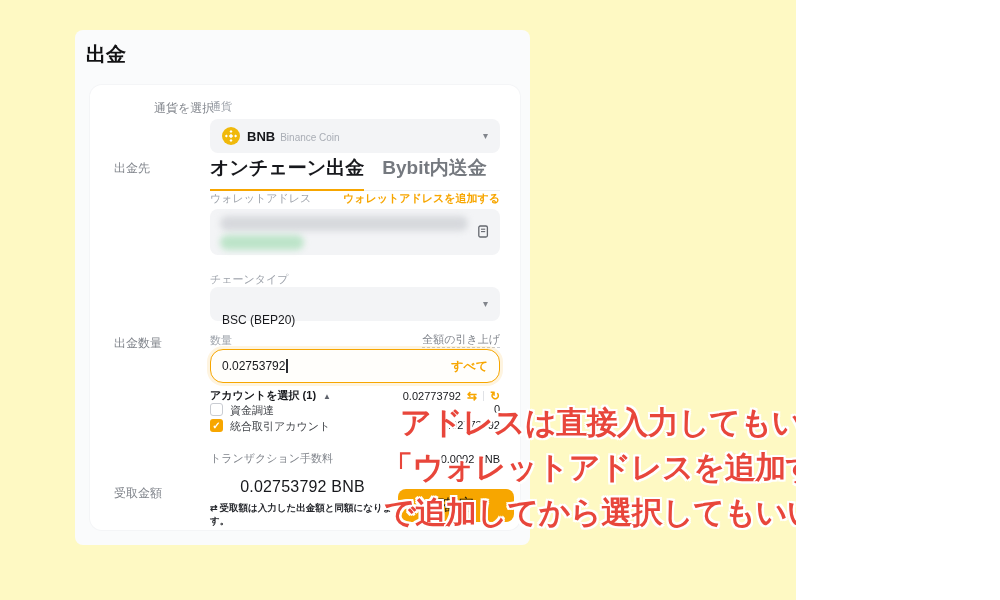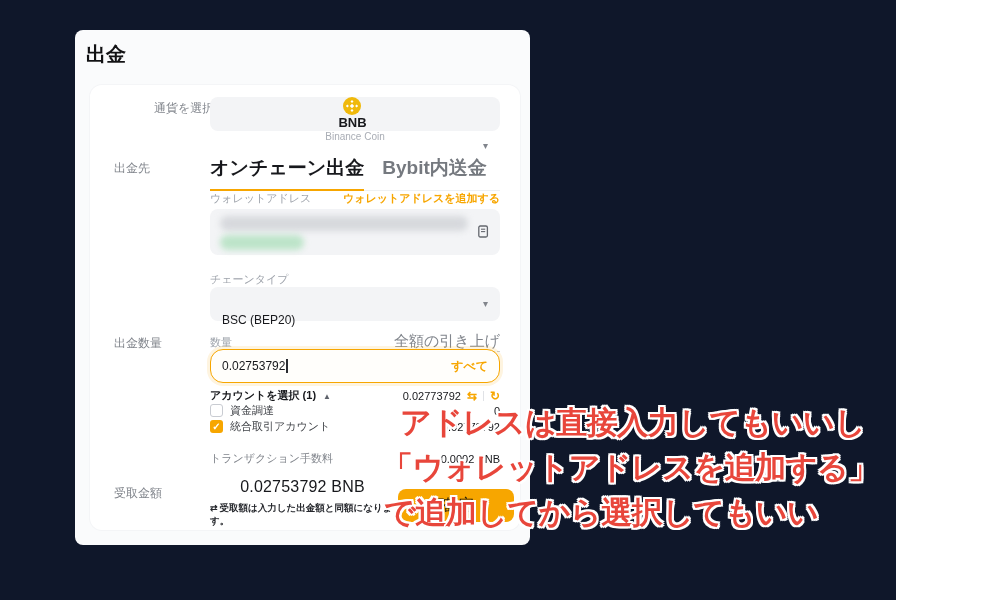--- a/index.html
+++ b/index.html
@@ -1,18 +1,18 @@
 <!DOCTYPE html>
 <html><head>
 <meta charset="utf-8">
 <style>
   * { margin:0; padding:0; box-sizing:border-box; }
   html,body { background:#fff; }
   .page {
-    position:relative; width:896px; height:600px; background:#0f172a;
+    position:relative; width:796px; height:600px; background:#fef9c3;
     font-family:"Liberation Sans", sans-serif; color:#17181c; overflow:hidden;
   }
   .card {
     position:absolute; left:75px; top:30px; width:455px; height:515px;
     background:#fafbfc; border-radius:8px;
   }
   .page-title {
     position:absolute; left:11px; top:11px; font-size:20px; font-weight:700; color:#121214;
   }
   .panel {
@@ -44,38 +44,38 @@
   .address-box {
     position:relative; height:46px; background:#f3f4f6; border-radius:8px; cursor:pointer;
   }
   .pill { position:absolute; border-radius:8px; filter:blur(3px); }
   .pill-grey { left:10px; top:7px; width:248px; height:15px; background:#d7d9dd; }
   .pill-green { left:10px; top:26px; width:84px; height:15px; background:#bde4c9; }
   .book-btn { position:absolute; right:11px; top:16px; cursor:pointer; line-height:0; }
 
   .qty-label { font-size:11px; color:#9ea3ab; }
   .max-link {
-    font-size:15px; color:#81858c; border-bottom:1px dashed #c9ccd2; padding-bottom:0; cursor:pointer;
+    font-size:11px; color:#81858c; border-bottom:1px dashed #c9ccd2; padding-bottom:0; cursor:pointer;
   }
   .amount-input {
     height:34px; background:#fffefb; border:1.5px solid #f7a600; border-radius:8px;
     box-shadow:0 0 0 3px rgba(247,166,0,0.12); display:flex; align-items:center; padding:0 11px;
     font-size:12px; color:#17181c; cursor:text;
   }
   .text-cursor { display:inline-block; width:1.5px; height:14px; background:#2a2c31; margin-left:1px; }
   .all-btn { margin-left:auto; font-size:12px; color:#f7a600; font-weight:700; cursor:pointer; }
 
   .acct-header { font-size:11px; color:#17181c; font-weight:600; cursor:pointer; }
   .collapse { font-size:8px; color:#5e626b; margin-left:4px; }
   .acct-right { display:flex; align-items:center; gap:6px; }
   .acct-balance { font-size:11px; color:#17181c; }
   .ic-orange { color:#f7a600; font-size:12px; line-height:1; cursor:pointer; font-weight:700; }
   .vdiv { width:1px; height:10px; background:#e0e2e6; display:inline-block; }
 
-  .cb-row { display:flex; align-items:center; cursor:pointer; }
+  .cb-row { display:flex; align-items:flex-start; cursor:pointer; }
   .cb { width:13px; height:13px; border-radius:3px; margin-right:7px; flex:0 0 auto;
         display:flex; align-items:center; justify-content:center; }
   .cb.unchecked { border:1px solid #c9ccd2; background:#fff; }
   .cb.checked { background:#f7a600; color:#fff; font-size:10px; font-weight:700; line-height:1; }
   .cb-label { font-size:11px; color:#404348; }
   .cb-val { margin-left:auto; font-size:11px; color:#17181c; }
 
   .fee-label { font-size:11px; color:#81858c; }
   .fee-value { font-size:11px; color:#17181c; }
 
@@ -111,21 +111,21 @@
     <div class="panel">
 
       <div class="col-label" style="top:15px;margin-left:40px;">通貨を選択</div>
       <div class="col-label" style="top:75px;">出金先</div>
       <div class="col-label" style="top:250px;">出金数量</div>
       <div class="col-label" style="top:400px;">受取金額</div>
 
       <div class="content" style="top:11px;">
         <span class="field-label">通貨</span>
       </div>
-      <div class="content select" style="top:12px;flex-direction:column;">
+      <div class="content select" style="top:34px;">
         <span class="coin-icon">
           <svg width="18" height="18" viewBox="0 0 18 18">
             <circle cx="9" cy="9" r="9" fill="#F0B90B"></circle>
             <g fill="#ffffff">
               <path d="M9 6.8 L11.2 9 L9 11.2 L6.8 9 Z"></path>
               <path d="M9 2.9 L10.5 4.4 L9 5.9 L7.5 4.4 Z"></path>
               <path d="M9 12.1 L10.5 13.6 L9 15.1 L7.5 13.6 Z"></path>
               <path d="M4.4 7.5 L5.9 9 L4.4 10.5 L2.9 9 Z"></path>
               <path d="M13.6 7.5 L15.1 9 L13.6 10.5 L12.1 9 Z"></path>
             </g>

